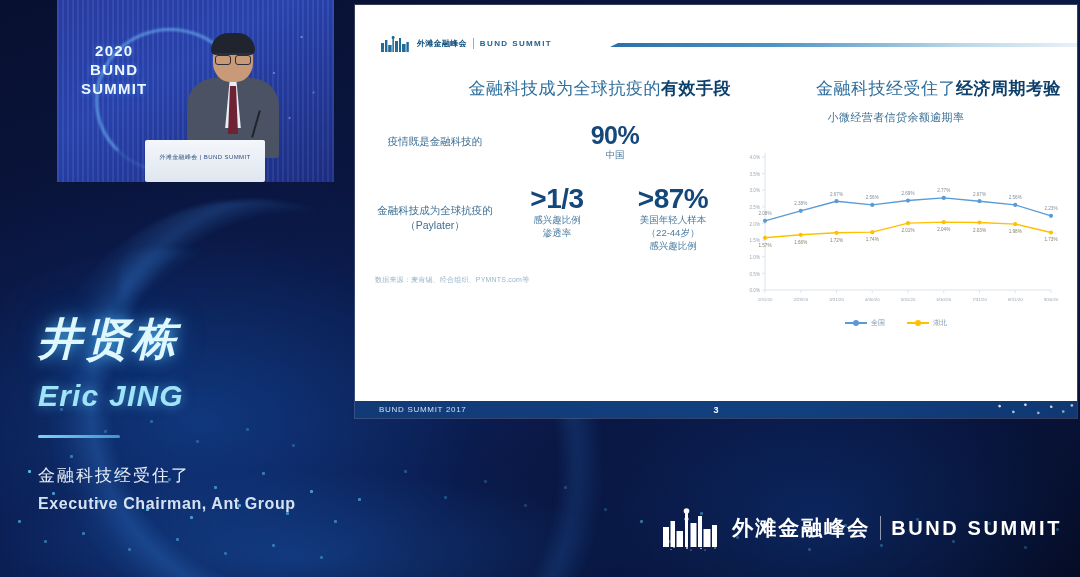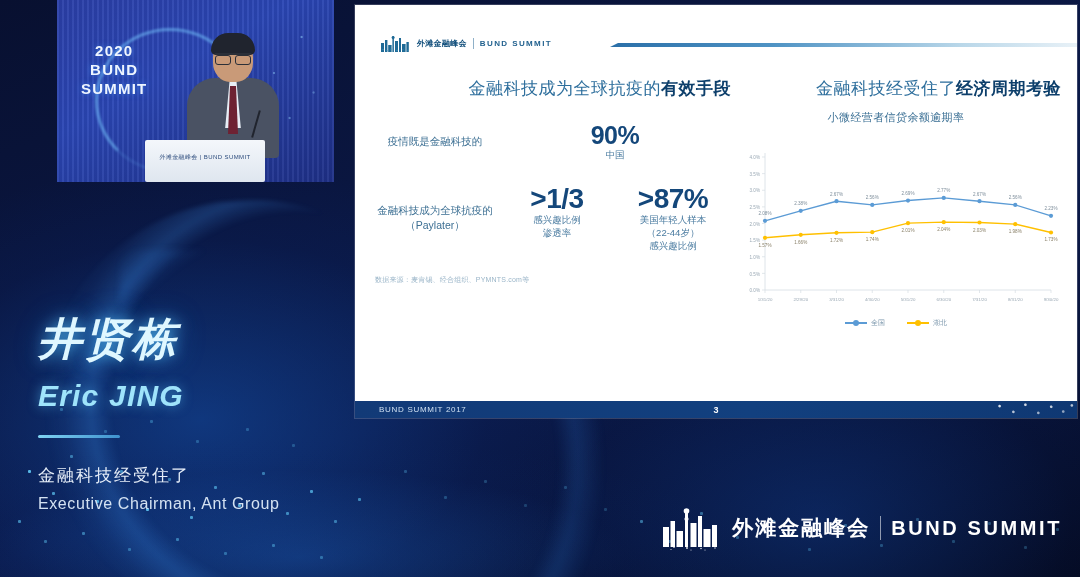--- a/index.html
+++ b/index.html
@@ -317,21 +317,21 @@
     width: 82px; height: 3px;
     background: linear-gradient(90deg, #7fd3f2 0%, #3f92cf 100%);
     border-radius: 2px;
   }
   .sp-title-cn {
     margin-top: 26px;
     font-size: 17px; color: #e6eef8; letter-spacing: 2px;
   }
   .sp-title-en {
     margin-top: 8px;
-    font-size: 16px; color: #d4e2f2; letter-spacing: 0.6px;
+    font-size: 16px; color: #d4e2f2; letter-spacing: 0.6px; font-weight: bold;
   }
 
   
   #brand-logo {
     position: absolute; right: 18px; bottom: 26px;
     display: flex; align-items: center; gap: 10px;
   }
   .bl-skyline { width: 62px; height: 46px; display: block; }
   .bl-cn {
     font-size: 21px; font-weight: bold; color: #ffffff; letter-spacing: 2px;

